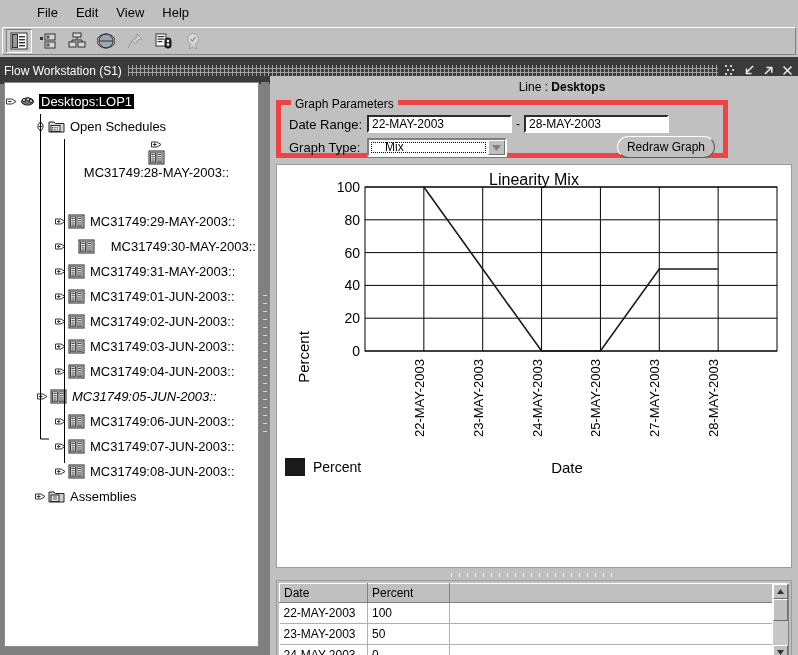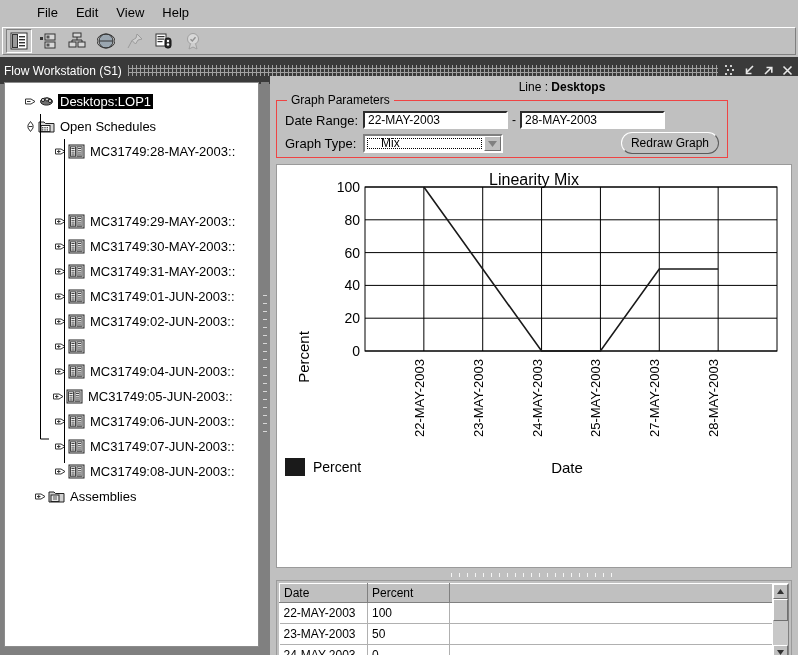--- a/index.html
+++ b/index.html
@@ -55,21 +55,21 @@
   .node{position:relative;height:25px;display:flex;align-items:center;white-space:nowrap;}
   .node .lbl{font-size:13px;padding:0 2px;line-height:15px;}
   .node.selected .lbl{background:#000;color:#fff;}
   .tgl{width:11px;height:11px;flex:0 0 auto;position:relative;}
   .ico{width:17px;height:15px;flex:0 0 auto;margin:0 3px 0 2px;}
 
   
   .linerow{position:absolute;left:0;top:4px;width:584px;text-align:center;font-size:12px;}
   .linerow b{font-weight:bold;}
   .gparams{position:absolute;left:6px;top:24px;width:452px;height:58px;
-           border:1px solid #ef4444;box-sizing:border-box;}
+           border:5px solid #ef4444;box-sizing:border-box;}
   .gparams .legendtxt{position:absolute;left:10px;top:-8px;background:#c0c0c0;
            padding:0 4px;font-size:12px;}
   .prow{position:absolute;display:flex;align-items:center;}
   .plbl{font-size:13px;}
   .tfield{border:2px inset #b0b0b0;border-top-color:#808080;border-left-color:#808080;
           border-right-color:#fff;border-bottom-color:#fff;background:#fff;height:18px;
           box-sizing:border-box;font-family:"Liberation Sans",sans-serif;font-size:12px;
           padding:1px 3px;line-height:14px;}
   .combo{position:relative;height:19px;background:#fff;
          border:2px solid;border-top-color:#808080;border-left-color:#808080;
@@ -225,39 +225,39 @@
           </svg>
         </div>
       </div>
     </div>
 
     <div class="wbody">
 
       <div class="leftpane">
         <div class="tree" id="tree-host">
 
-          <div class="node selected" style="padding-left:20px">
+          <div class="node selected" style="padding-left:1px">
             <span class="tgl">
               <svg width="11" height="11" viewBox="0 0 11 11">
                   <path d="M0.5 3 H6 L10 5.5 L6 8 H0.5 Z" fill="#fff" stroke="#333"></path>
                   <path d="M2 5.5 H5.5" stroke="#333"></path>
                 </svg>
             </span>
             <span class="ico">
               <svg width="17" height="15" viewBox="0 0 17 15">
                 <ellipse cx="8.5" cy="7.5" rx="6" ry="3.6" fill="#6f6f6f" stroke="#222"></ellipse>
                 <circle cx="5" cy="6" r="1.6" fill="#dcdcdc" stroke="#222"></circle>
                 <circle cx="9" cy="5.4" r="1.6" fill="#dcdcdc" stroke="#222"></circle>
                 <circle cx="12" cy="7" r="1.6" fill="#dcdcdc" stroke="#222"></circle>
               </svg>
             </span>
             <span class="lbl">Desktops:LOP1</span>
           </div>
 
-          <div class="node" style="padding-left:20px">
+          <div class="node" style="padding-left:30px">
             <span class="tgl">
               <svg width="11" height="11" viewBox="0 0 11 11">
                   <path d="M5.5 0.5 L8 4 V7 L5.5 10.5 L3 7 V4 Z" fill="#fff" stroke="#333"></path>
                   <path d="M3.6 5.5 H7.4" stroke="#333"></path>
                 </svg>
             </span>
             <span class="ico">
               <svg width="17" height="15" viewBox="0 0 17 15">
                 <path d="M1 3 H6 L7.5 4.5 H16 V13 H1 Z" fill="#d8d8d8" stroke="#222"></path>
                 <rect x="3" y="6.5" width="9" height="6" fill="#fff" stroke="#222"></rect>
@@ -268,63 +268,107 @@
                     <rect x="4" y="10.2" width="1.4" height="1.4"></rect>
                     <rect x="6.3" y="10.2" width="1.4" height="1.4"></rect>
                     <rect x="8.6" y="10.2" width="1.4" height="1.4"></rect>
                   </g>
               </svg>
             </span>
             <span class="lbl">Open Schedules</span>
           </div>
 
           <div id="schedules-host">
+              <div class="node" style="padding-left: 50px; flex-direction: column;">
+                <span class="tgl"><svg width="11" height="11" viewBox="0 0 11 11">
+                    <path d="M0.5 3 H6 L10 5.5 L6 8 H0.5 Z" fill="#fff" stroke="#333"></path>
+                    <path d="M2 5.5 H5.5 M3.75 3.8 V7.2" stroke="#333"></path>
+                  </svg></span>
+                <span class="ico"><svg width="17" height="15" viewBox="0 0 17 15">
+                    <rect x="1" y="1" width="15" height="13" fill="#e4e4e4" stroke="#222"></rect>
+                    <rect x="2.5" y="2.8" width="5" height="9.5" fill="#fff" stroke="#444"></rect>
+                    <rect x="9" y="2.8" width="5" height="9.5" fill="#fff" stroke="#444"></rect>
+                    <g fill="#444">
+                      <rect x="3.4" y="4" width="3.2" height="1.1"></rect>
+                      <rect x="3.4" y="6.2" width="3.2" height="1.1"></rect>
+                      <rect x="3.4" y="8.4" width="3.2" height="1.1"></rect>
+                      <rect x="3.4" y="10.4" width="3.2" height="1.1"></rect>
+                      <rect x="9.9" y="4" width="3.2" height="1.1"></rect>
+                      <rect x="9.9" y="6.2" width="3.2" height="1.1"></rect>
+                      <rect x="9.9" y="8.4" width="3.2" height="1.1"></rect>
+                      <rect x="9.9" y="10.4" width="3.2" height="1.1"></rect>
+                    </g>
+                  </svg></span>
+                <span class="lbl">MC31749:28-MAY-2003::</span>
+              </div>
+              <div class="node" style="padding-left: 50px; margin-top: 45px;">
+                <span class="tgl"><svg width="11" height="11" viewBox="0 0 11 11">
+                    <path d="M0.5 3 H6 L10 5.5 L6 8 H0.5 Z" fill="#fff" stroke="#333"></path>
+                    <path d="M2 5.5 H5.5 M3.75 3.8 V7.2" stroke="#333"></path>
+                  </svg></span>
+                <span class="ico"><svg width="17" height="15" viewBox="0 0 17 15">
+                    <rect x="1" y="1" width="15" height="13" fill="#e4e4e4" stroke="#222"></rect>
+                    <rect x="2.5" y="2.8" width="5" height="9.5" fill="#fff" stroke="#444"></rect>
+                    <rect x="9" y="2.8" width="5" height="9.5" fill="#fff" stroke="#444"></rect>
+                    <g fill="#444">
+                      <rect x="3.4" y="4" width="3.2" height="1.1"></rect>
+                      <rect x="3.4" y="6.2" width="3.2" height="1.1"></rect>
+                      <rect x="3.4" y="8.4" width="3.2" height="1.1"></rect>
+                      <rect x="3.4" y="10.4" width="3.2" height="1.1"></rect>
+                      <rect x="9.9" y="4" width="3.2" height="1.1"></rect>
+                      <rect x="9.9" y="6.2" width="3.2" height="1.1"></rect>
+                      <rect x="9.9" y="8.4" width="3.2" height="1.1"></rect>
+                      <rect x="9.9" y="10.4" width="3.2" height="1.1"></rect>
+                    </g>
+                  </svg></span>
+                <span class="lbl">MC31749:29-MAY-2003::</span>
+              </div>
+              <div class="node" style="padding-left: 50px; justify-content: space-between;">
+                <span class="tgl"><svg width="11" height="11" viewBox="0 0 11 11">
+                    <path d="M0.5 3 H6 L10 5.5 L6 8 H0.5 Z" fill="#fff" stroke="#333"></path>
+                    <path d="M2 5.5 H5.5 M3.75 3.8 V7.2" stroke="#333"></path>
+                  </svg></span>
+                <span class="ico"><svg width="17" height="15" viewBox="0 0 17 15">
+                    <rect x="1" y="1" width="15" height="13" fill="#e4e4e4" stroke="#222"></rect>
+                    <rect x="2.5" y="2.8" width="5" height="9.5" fill="#fff" stroke="#444"></rect>
+                    <rect x="9" y="2.8" width="5" height="9.5" fill="#fff" stroke="#444"></rect>
+                    <g fill="#444">
+                      <rect x="3.4" y="4" width="3.2" height="1.1"></rect>
+                      <rect x="3.4" y="6.2" width="3.2" height="1.1"></rect>
+                      <rect x="3.4" y="8.4" width="3.2" height="1.1"></rect>
+                      <rect x="3.4" y="10.4" width="3.2" height="1.1"></rect>
+                      <rect x="9.9" y="4" width="3.2" height="1.1"></rect>
+                      <rect x="9.9" y="6.2" width="3.2" height="1.1"></rect>
+                      <rect x="9.9" y="8.4" width="3.2" height="1.1"></rect>
+                      <rect x="9.9" y="10.4" width="3.2" height="1.1"></rect>
+                    </g>
+                  </svg></span>
+                <span class="lbl">MC31749:30-MAY-2003::</span>
+              </div>
               <div class="node" style="padding-left: 50px;">
                 <span class="tgl"><svg width="11" height="11" viewBox="0 0 11 11">
                     <path d="M0.5 3 H6 L10 5.5 L6 8 H0.5 Z" fill="#fff" stroke="#333"></path>
                     <path d="M2 5.5 H5.5 M3.75 3.8 V7.2" stroke="#333"></path>
                   </svg></span>
                 <span class="ico"><svg width="17" height="15" viewBox="0 0 17 15">
                     <rect x="1" y="1" width="15" height="13" fill="#e4e4e4" stroke="#222"></rect>
                     <rect x="2.5" y="2.8" width="5" height="9.5" fill="#fff" stroke="#444"></rect>
                     <rect x="9" y="2.8" width="5" height="9.5" fill="#fff" stroke="#444"></rect>
                     <g fill="#444">
                       <rect x="3.4" y="4" width="3.2" height="1.1"></rect>
                       <rect x="3.4" y="6.2" width="3.2" height="1.1"></rect>
                       <rect x="3.4" y="8.4" width="3.2" height="1.1"></rect>
                       <rect x="3.4" y="10.4" width="3.2" height="1.1"></rect>
                       <rect x="9.9" y="4" width="3.2" height="1.1"></rect>
                       <rect x="9.9" y="6.2" width="3.2" height="1.1"></rect>
                       <rect x="9.9" y="8.4" width="3.2" height="1.1"></rect>
                       <rect x="9.9" y="10.4" width="3.2" height="1.1"></rect>
                     </g>
                   </svg></span>
-                <span class="lbl">MC31749:28-MAY-2003::</span>
-              </div>
-              <div class="node" style="padding-left: 50px; margin-top: 45px;">
-                <span class="tgl"><svg width="11" height="11" viewBox="0 0 11 11">
-                    <path d="M0.5 3 H6 L10 5.5 L6 8 H0.5 Z" fill="#fff" stroke="#333"></path>
-                    <path d="M2 5.5 H5.5 M3.75 3.8 V7.2" stroke="#333"></path>
-                  </svg></span>
-                <span class="ico"><svg width="17" height="15" viewBox="0 0 17 15">
-                    <rect x="1" y="1" width="15" height="13" fill="#e4e4e4" stroke="#222"></rect>
-                    <rect x="2.5" y="2.8" width="5" height="9.5" fill="#fff" stroke="#444"></rect>
-                    <rect x="9" y="2.8" width="5" height="9.5" fill="#fff" stroke="#444"></rect>
-                    <g fill="#444">
-                      <rect x="3.4" y="4" width="3.2" height="1.1"></rect>
-                      <rect x="3.4" y="6.2" width="3.2" height="1.1"></rect>
-                      <rect x="3.4" y="8.4" width="3.2" height="1.1"></rect>
-                      <rect x="3.4" y="10.4" width="3.2" height="1.1"></rect>
-                      <rect x="9.9" y="4" width="3.2" height="1.1"></rect>
-                      <rect x="9.9" y="6.2" width="3.2" height="1.1"></rect>
-                      <rect x="9.9" y="8.4" width="3.2" height="1.1"></rect>
-                      <rect x="9.9" y="10.4" width="3.2" height="1.1"></rect>
-                    </g>
-                  </svg></span>
-                <span class="lbl">MC31749:29-MAY-2003::</span>
+                <span class="lbl">MC31749:31-MAY-2003::</span>
               </div>
               <div class="node" style="padding-left: 50px;">
                 <span class="tgl"><svg width="11" height="11" viewBox="0 0 11 11">
                     <path d="M0.5 3 H6 L10 5.5 L6 8 H0.5 Z" fill="#fff" stroke="#333"></path>
                     <path d="M2 5.5 H5.5 M3.75 3.8 V7.2" stroke="#333"></path>
                   </svg></span>
                 <span class="ico"><svg width="17" height="15" viewBox="0 0 17 15">
                     <rect x="1" y="1" width="15" height="13" fill="#e4e4e4" stroke="#222"></rect>
                     <rect x="2.5" y="2.8" width="5" height="9.5" fill="#fff" stroke="#444"></rect>
                     <rect x="9" y="2.8" width="5" height="9.5" fill="#fff" stroke="#444"></rect>
@@ -332,21 +376,21 @@
                       <rect x="3.4" y="4" width="3.2" height="1.1"></rect>
                       <rect x="3.4" y="6.2" width="3.2" height="1.1"></rect>
                       <rect x="3.4" y="8.4" width="3.2" height="1.1"></rect>
                       <rect x="3.4" y="10.4" width="3.2" height="1.1"></rect>
                       <rect x="9.9" y="4" width="3.2" height="1.1"></rect>
                       <rect x="9.9" y="6.2" width="3.2" height="1.1"></rect>
                       <rect x="9.9" y="8.4" width="3.2" height="1.1"></rect>
                       <rect x="9.9" y="10.4" width="3.2" height="1.1"></rect>
                     </g>
                   </svg></span>
-                <span class="lbl">MC31749:30-MAY-2003::</span>
+                <span class="lbl">MC31749:01-JUN-2003::</span>
               </div>
               <div class="node" style="padding-left: 50px;">
                 <span class="tgl"><svg width="11" height="11" viewBox="0 0 11 11">
                     <path d="M0.5 3 H6 L10 5.5 L6 8 H0.5 Z" fill="#fff" stroke="#333"></path>
                     <path d="M2 5.5 H5.5 M3.75 3.8 V7.2" stroke="#333"></path>
                   </svg></span>
                 <span class="ico"><svg width="17" height="15" viewBox="0 0 17 15">
                     <rect x="1" y="1" width="15" height="13" fill="#e4e4e4" stroke="#222"></rect>
                     <rect x="2.5" y="2.8" width="5" height="9.5" fill="#fff" stroke="#444"></rect>
                     <rect x="9" y="2.8" width="5" height="9.5" fill="#fff" stroke="#444"></rect>
@@ -354,21 +398,21 @@
                       <rect x="3.4" y="4" width="3.2" height="1.1"></rect>
                       <rect x="3.4" y="6.2" width="3.2" height="1.1"></rect>
                       <rect x="3.4" y="8.4" width="3.2" height="1.1"></rect>
                       <rect x="3.4" y="10.4" width="3.2" height="1.1"></rect>
                       <rect x="9.9" y="4" width="3.2" height="1.1"></rect>
                       <rect x="9.9" y="6.2" width="3.2" height="1.1"></rect>
                       <rect x="9.9" y="8.4" width="3.2" height="1.1"></rect>
                       <rect x="9.9" y="10.4" width="3.2" height="1.1"></rect>
                     </g>
                   </svg></span>
-                <span class="lbl">MC31749:31-MAY-2003::</span>
+                <span class="lbl">MC31749:02-JUN-2003::</span>
               </div>
               <div class="node" style="padding-left: 50px;">
                 <span class="tgl"><svg width="11" height="11" viewBox="0 0 11 11">
                     <path d="M0.5 3 H6 L10 5.5 L6 8 H0.5 Z" fill="#fff" stroke="#333"></path>
                     <path d="M2 5.5 H5.5 M3.75 3.8 V7.2" stroke="#333"></path>
                   </svg></span>
                 <span class="ico"><svg width="17" height="15" viewBox="0 0 17 15">
                     <rect x="1" y="1" width="15" height="13" fill="#e4e4e4" stroke="#222"></rect>
                     <rect x="2.5" y="2.8" width="5" height="9.5" fill="#fff" stroke="#444"></rect>
                     <rect x="9" y="2.8" width="5" height="9.5" fill="#fff" stroke="#444"></rect>
@@ -376,64 +420,21 @@
                       <rect x="3.4" y="4" width="3.2" height="1.1"></rect>
                       <rect x="3.4" y="6.2" width="3.2" height="1.1"></rect>
                       <rect x="3.4" y="8.4" width="3.2" height="1.1"></rect>
                       <rect x="3.4" y="10.4" width="3.2" height="1.1"></rect>
                       <rect x="9.9" y="4" width="3.2" height="1.1"></rect>
                       <rect x="9.9" y="6.2" width="3.2" height="1.1"></rect>
                       <rect x="9.9" y="8.4" width="3.2" height="1.1"></rect>
                       <rect x="9.9" y="10.4" width="3.2" height="1.1"></rect>
                     </g>
                   </svg></span>
-                <span class="lbl">MC31749:01-JUN-2003::</span>
-              </div>
-              <div class="node" style="padding-left: 50px;">
-                <span class="tgl"><svg width="11" height="11" viewBox="0 0 11 11">
-                    <path d="M0.5 3 H6 L10 5.5 L6 8 H0.5 Z" fill="#fff" stroke="#333"></path>
-                    <path d="M2 5.5 H5.5 M3.75 3.8 V7.2" stroke="#333"></path>
-                  </svg></span>
-                <span class="ico"><svg width="17" height="15" viewBox="0 0 17 15">
-                    <rect x="1" y="1" width="15" height="13" fill="#e4e4e4" stroke="#222"></rect>
-                    <rect x="2.5" y="2.8" width="5" height="9.5" fill="#fff" stroke="#444"></rect>
-                    <rect x="9" y="2.8" width="5" height="9.5" fill="#fff" stroke="#444"></rect>
-                    <g fill="#444">
-                      <rect x="3.4" y="4" width="3.2" height="1.1"></rect>
-                      <rect x="3.4" y="6.2" width="3.2" height="1.1"></rect>
-                      <rect x="3.4" y="8.4" width="3.2" height="1.1"></rect>
-                      <rect x="3.4" y="10.4" width="3.2" height="1.1"></rect>
-                      <rect x="9.9" y="4" width="3.2" height="1.1"></rect>
-                      <rect x="9.9" y="6.2" width="3.2" height="1.1"></rect>
-                      <rect x="9.9" y="8.4" width="3.2" height="1.1"></rect>
-                      <rect x="9.9" y="10.4" width="3.2" height="1.1"></rect>
-                    </g>
-                  </svg></span>
-                <span class="lbl">MC31749:02-JUN-2003::</span>
-              </div>
-              <div class="node" style="padding-left: 50px;">
-                <span class="tgl"><svg width="11" height="11" viewBox="0 0 11 11">
-                    <path d="M0.5 3 H6 L10 5.5 L6 8 H0.5 Z" fill="#fff" stroke="#333"></path>
-                    <path d="M2 5.5 H5.5 M3.75 3.8 V7.2" stroke="#333"></path>
-                  </svg></span>
-                <span class="ico"><svg width="17" height="15" viewBox="0 0 17 15">
-                    <rect x="1" y="1" width="15" height="13" fill="#e4e4e4" stroke="#222"></rect>
-                    <rect x="2.5" y="2.8" width="5" height="9.5" fill="#fff" stroke="#444"></rect>
-                    <rect x="9" y="2.8" width="5" height="9.5" fill="#fff" stroke="#444"></rect>
-                    <g fill="#444">
-                      <rect x="3.4" y="4" width="3.2" height="1.1"></rect>
-                      <rect x="3.4" y="6.2" width="3.2" height="1.1"></rect>
-                      <rect x="3.4" y="8.4" width="3.2" height="1.1"></rect>
-                      <rect x="3.4" y="10.4" width="3.2" height="1.1"></rect>
-                      <rect x="9.9" y="4" width="3.2" height="1.1"></rect>
-                      <rect x="9.9" y="6.2" width="3.2" height="1.1"></rect>
-                      <rect x="9.9" y="8.4" width="3.2" height="1.1"></rect>
-                      <rect x="9.9" y="10.4" width="3.2" height="1.1"></rect>
-                    </g>
-                  </svg></span>
+                <span class="lbl">MC31749:03-JUN-2003::</span>
               </div>
               <div class="node" style="padding-left: 50px; text-align: right;">
                 <span class="tgl"><svg width="11" height="11" viewBox="0 0 11 11">
                     <path d="M0.5 3 H6 L10 5.5 L6 8 H0.5 Z" fill="#fff" stroke="#333"></path>
                     <path d="M2 5.5 H5.5 M3.75 3.8 V7.2" stroke="#333"></path>
                   </svg></span>
                 <span class="ico"><svg width="17" height="15" viewBox="0 0 17 15">
                     <rect x="1" y="1" width="15" height="13" fill="#e4e4e4" stroke="#222"></rect>
                     <rect x="2.5" y="2.8" width="5" height="9.5" fill="#fff" stroke="#444"></rect>
                     <rect x="9" y="2.8" width="5" height="9.5" fill="#fff" stroke="#444"></rect>
@@ -443,21 +444,21 @@
                       <rect x="3.4" y="8.4" width="3.2" height="1.1"></rect>
                       <rect x="3.4" y="10.4" width="3.2" height="1.1"></rect>
                       <rect x="9.9" y="4" width="3.2" height="1.1"></rect>
                       <rect x="9.9" y="6.2" width="3.2" height="1.1"></rect>
                       <rect x="9.9" y="8.4" width="3.2" height="1.1"></rect>
                       <rect x="9.9" y="10.4" width="3.2" height="1.1"></rect>
                     </g>
                   </svg></span>
                 <span class="lbl">MC31749:04-JUN-2003::</span>
               </div>
-              <div class="node" style="padding-left: 48px;">
+              <div class="node" style="padding-left: 32px; font-style: italic;">
                 <span class="tgl"><svg width="11" height="11" viewBox="0 0 11 11">
                     <path d="M0.5 3 H6 L10 5.5 L6 8 H0.5 Z" fill="#fff" stroke="#333"></path>
                     <path d="M2 5.5 H5.5 M3.75 3.8 V7.2" stroke="#333"></path>
                   </svg></span>
                 <span class="ico"><svg width="17" height="15" viewBox="0 0 17 15">
                     <rect x="1" y="1" width="15" height="13" fill="#e4e4e4" stroke="#222"></rect>
                     <rect x="2.5" y="2.8" width="5" height="9.5" fill="#fff" stroke="#444"></rect>
                     <rect x="9" y="2.8" width="5" height="9.5" fill="#fff" stroke="#444"></rect>
                     <g fill="#444">
                       <rect x="3.4" y="4" width="3.2" height="1.1"></rect>

